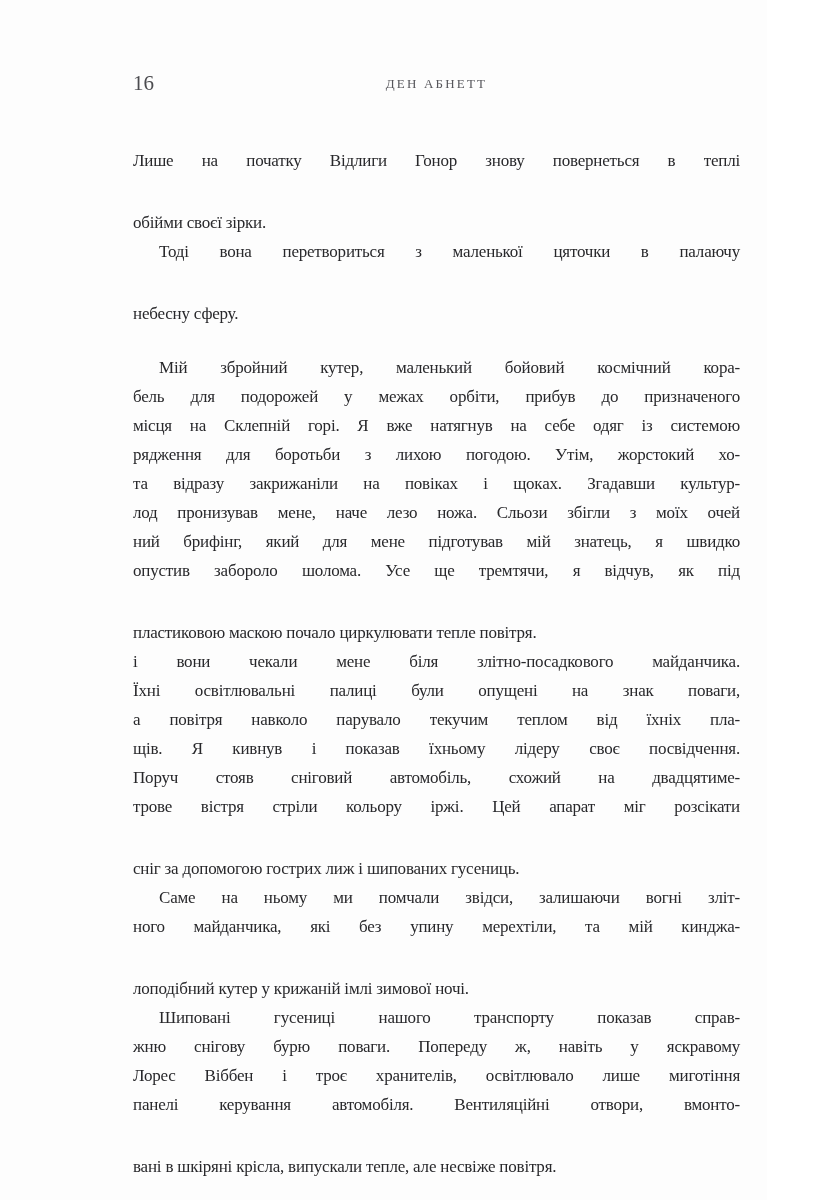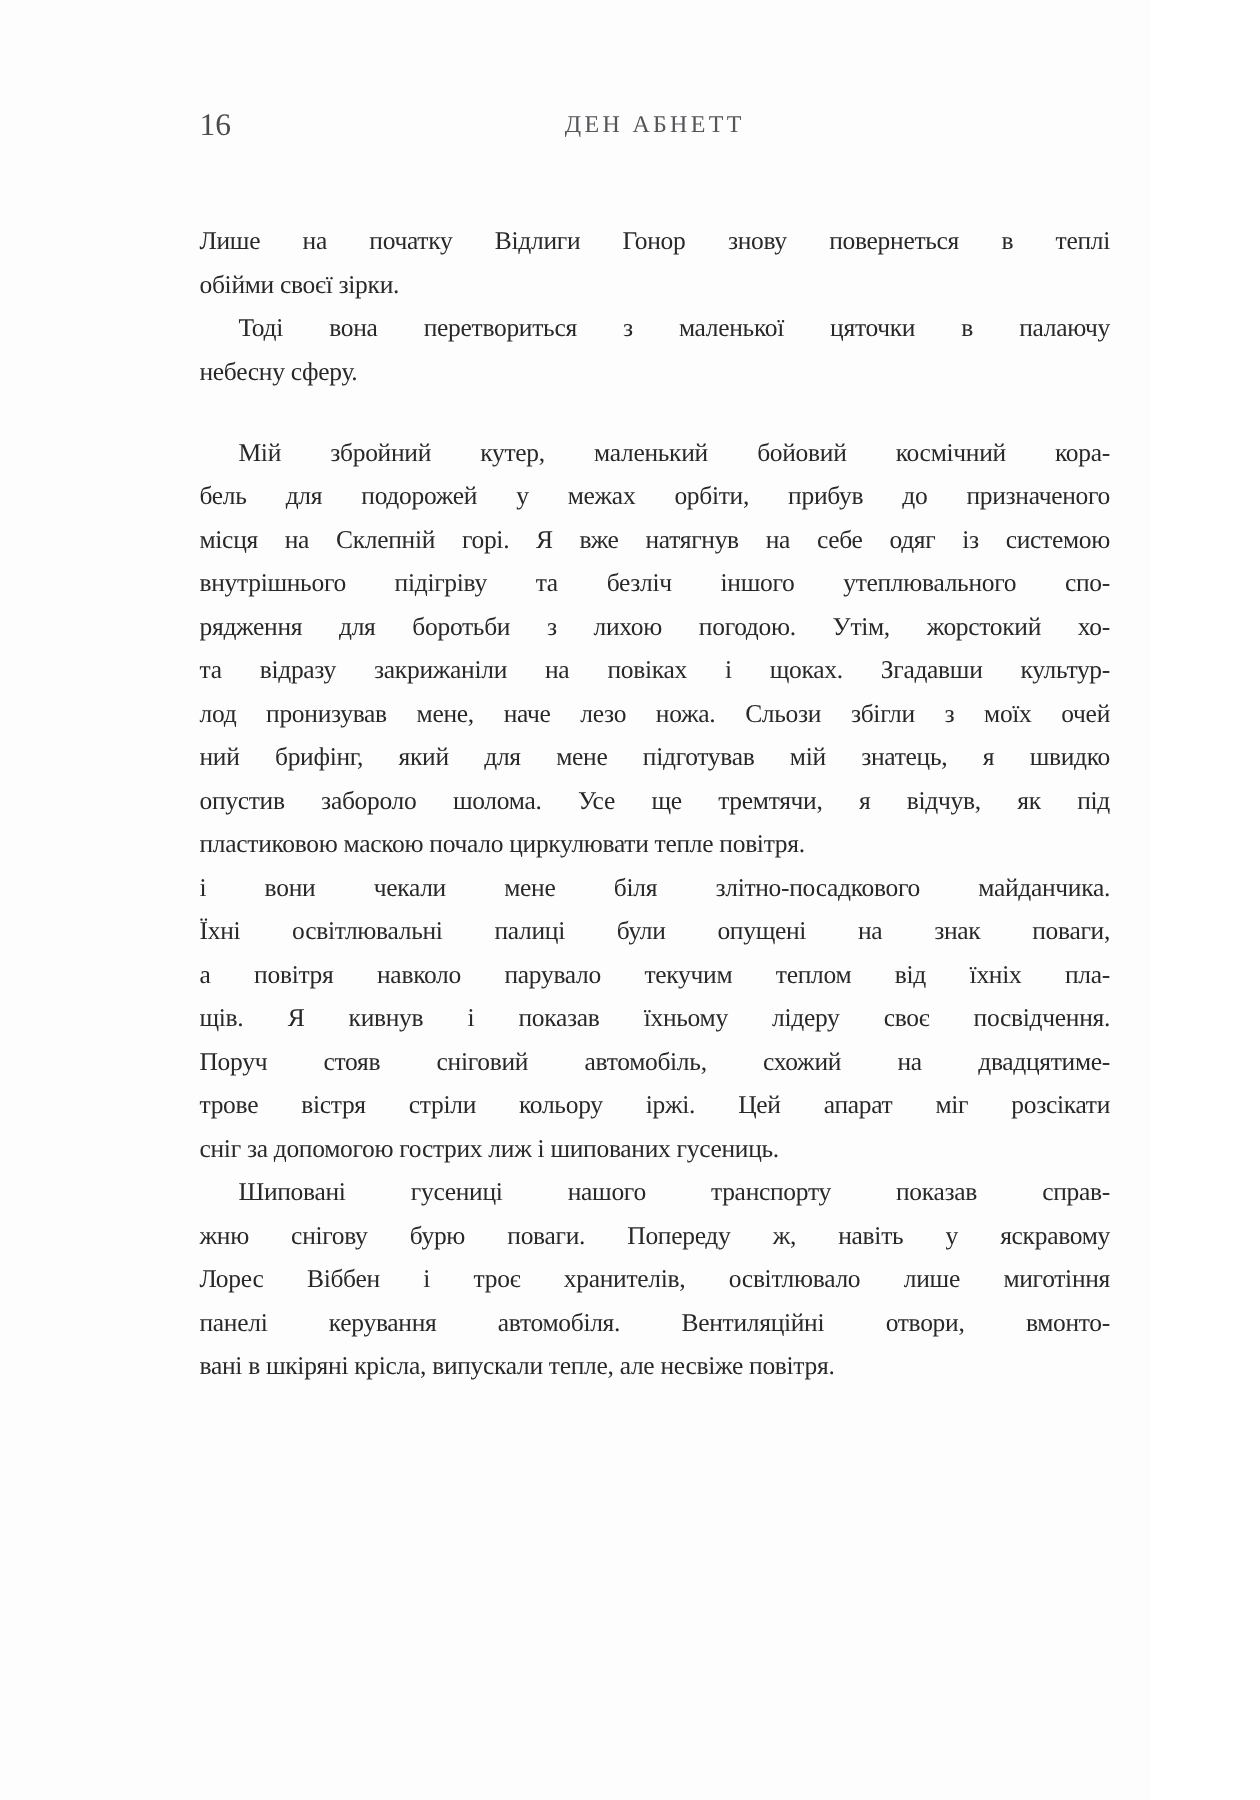--- a/index.html
+++ b/index.html
@@ -26,42 +26,42 @@
     position: absolute;
     left: 0;
     top: 0;
     font-size: 21px;
     line-height: 24px;
     color: var(--pagenum-color, #4b4b4f);
   }
   .running-head {
     display: block;
     text-align: center;
-    font-size: 16px;
+    font-size: 13px;
     line-height: 26px;
     letter-spacing: 2.2px;
     color: var(--header-color, #55555a);
   }
   .text-body {
     position: absolute;
     top: 146px;
     left: 133px;
     width: 607px;
     color: var(--body-color, #28282b);
     font-size: 17px;
   }
   .paragraph { margin: 0; }
   .paragraph.section-break { margin-top: 25px; }
   .line {
     line-height: 29px;
     letter-spacing: -0.2px;
     text-align: justify;
     text-align-last: justify;
   }
-  .line.last-line { text-align-last: left; }
+  .line.last-line { text-align-last: left; margin-top: 33px; }
   .line.indented { text-indent: 26px; }
 </style>
 </head>
 <body>
 
 <div class="page">
   <header class="page-header">
     <span class="page-number">16</span>
     <span class="running-head">ДЕН АБНЕТТ</span>
   </header>
@@ -71,38 +71,42 @@
         <div class="line last-line">обійми своєї зірки.</div>
       </div>
       <div class="paragraph">
         <div class="line indented">Тоді вона перетвориться з маленької цяточки в палаючу</div>
         <div class="line last-line">небесну сферу.</div>
       </div>
       <div class="paragraph section-break">
         <div class="line indented">Мій збройний кутер, маленький бойовий космічний кора-</div>
         <div class="line">бель для подорожей у межах орбіти, прибув до призначеного</div>
         <div class="line">місця на Склепній горі. Я вже натягнув на себе одяг із системою</div>
-        <div class="line">внутрішнього підігріву та безліч іншого утеплювального спо-</div>
         <div class="line">рядження для боротьби з лихою погодою. Утім, жорстокий хо-</div>
         <div class="line">та відразу закрижаніли на повіках і щоках. Згадавши культур-</div>
         <div class="line">лод пронизував мене, наче лезо ножа. Сльози збігли з моїх очей</div>
         <div class="line">ний брифінг, який для мене підготував мій знатець, я швидко</div>
         <div class="line">опустив забороло шолома. Усе ще тремтячи, я відчув, як під</div>
         <div class="line last-line">пластиковою маскою почало циркулювати тепле повітря.</div>
       </div>
       <div class="paragraph">
         <div class="line">і вони чекали мене біля злітно-посадкового майданчика.</div>
         <div class="line">Їхні освітлювальні палиці були опущені на знак поваги,</div>
         <div class="line">а повітря навколо парувало текучим теплом від їхніх пла-</div>
         <div class="line">щів. Я кивнув і показав їхньому лідеру своє посвідчення.</div>
         <div class="line">Поруч стояв сніговий автомобіль, схожий на двадцятиме-</div>
         <div class="line">трове вістря стріли кольору іржі. Цей апарат міг розсікати</div>
         <div class="line last-line">сніг за допомогою гострих лиж і шипованих гусениць.</div>
       </div>
       <div class="paragraph">
+        <div class="line indented">Саме на ньому ми помчали звідси, залишаючи вогні зліт-</div>
+        <div class="line">ного майданчика, які без упину мерехтіли, та мій кинджа-</div>
+        <div class="line last-line">лоподібний кутер у крижаній імлі зимової ночі.</div>
+      </div>
+      <div class="paragraph">
         <div class="line indented">Шиповані гусениці нашого транспорту показав справ-</div>
         <div class="line">жню снігову бурю поваги. Попереду ж, навіть у яскравому</div>
         <div class="line">Лорес Віббен і троє хранителів, освітлювало лише миготіння</div>
         <div class="line">панелі керування автомобіля. Вентиляційні отвори, вмонто-</div>
         <div class="line last-line">вані в шкіряні крісла, випускали тепле, але несвіже повітря.</div>
       </div>
     </main>
 </div>
 
 </body></html>

